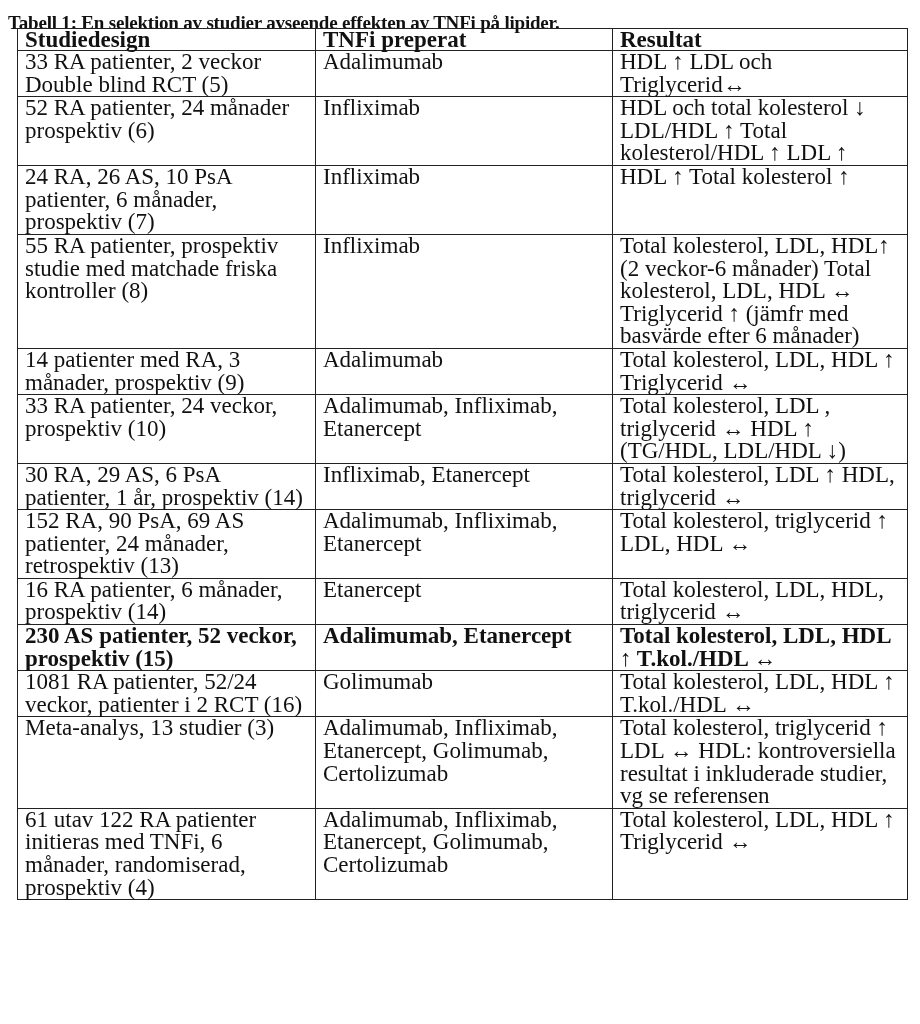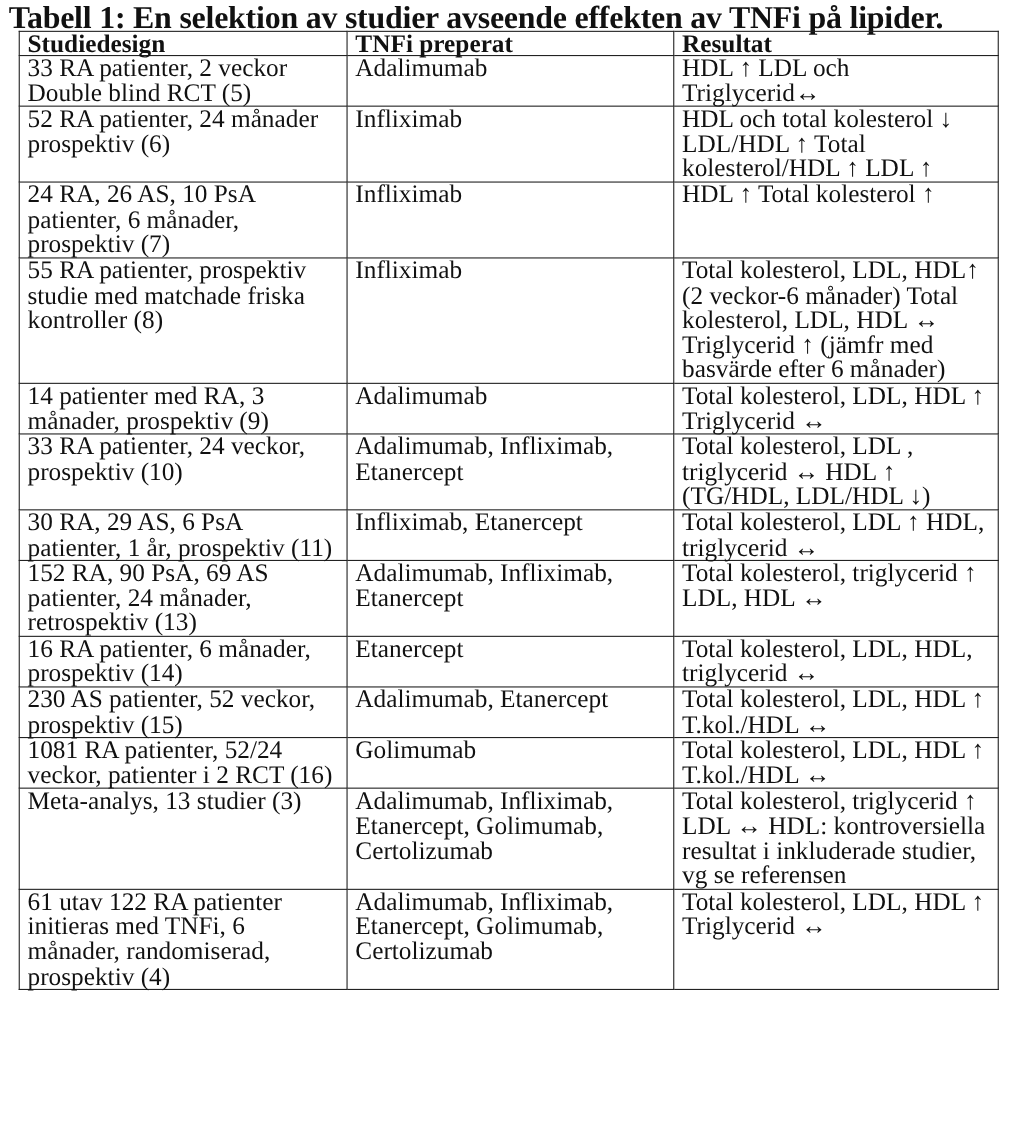--- a/index.html
+++ b/index.html
@@ -2,22 +2,22 @@
 <html><head>
 <meta charset="utf-8">
 <style>
   html, body { margin: 0; padding: 0; background: #ffffff; }
   body {
     width: 920px; height: 1024px; overflow: hidden;
     font-family: "Liberation Serif", "DejaVu Serif", serif;
     color: #111111;
   }
   .title {
-    position: absolute; left: 8px; top: 0;
-    font-size: 29px; font-weight: bold; letter-spacing: -0.2px;
+    position: absolute; left: 8px; top: 12px;
+    font-size: 19px; font-weight: bold; letter-spacing: -0.2px;
     white-space: nowrap;
   }
   table {
     position: absolute; left: 17px; top: 28px;
     width: 890px;
     border-collapse: collapse;
     table-layout: fixed;
     font-size: 23px;
     line-height: 22.6px;
   }
@@ -75,35 +75,35 @@
         <td>14 patienter med RA, 3 månader, prospektiv (9)</td>
         <td>Adalimumab</td>
         <td>Total kolesterol, LDL, HDL ↑ Triglycerid ↔</td>
       </tr>
       <tr style="height: 68px;">
         <td>33 RA patienter, 24 veckor, prospektiv (10)</td>
         <td>Adalimumab, Infliximab, Etanercept</td>
         <td>Total kolesterol, LDL , triglycerid ↔ HDL ↑ (TG/HDL, LDL/HDL ↓)</td>
       </tr>
       <tr style="height: 46px;">
-        <td>30 RA, 29 AS, 6 PsA patienter, 1 år, prospektiv (11)</td>
+        <td>30 RA, 29 AS, 6 PsA patienter, 1 år, prospektiv (14)</td>
         <td>Infliximab, Etanercept</td>
         <td>Total kolesterol, LDL ↑ HDL, triglycerid ↔</td>
       </tr>
       <tr style="height: 46px;">
         <td>152 RA, 90 PsA, 69 AS patienter, 24 månader, retrospektiv (13)</td>
         <td>Adalimumab, Infliximab, Etanercept</td>
         <td>Total kolesterol, triglycerid ↑ LDL, HDL ↔</td>
       </tr>
       <tr style="height: 46px;">
         <td>16 RA patienter, 6 månader, prospektiv (14)</td>
         <td>Etanercept</td>
         <td>Total kolesterol, LDL, HDL, triglycerid ↔</td>
       </tr>
-      <tr style="height: 45px;">
+      <tr style="height: 45px; font-weight: bold;">
         <td>230 AS patienter, 52 veckor, prospektiv (15)</td>
         <td>Adalimumab, Etanercept</td>
         <td>Total kolesterol, LDL, HDL ↑ T.kol./HDL ↔</td>
       </tr>
       <tr style="height: 46px;">
         <td>1081 RA patienter, 52/24 veckor, patienter i 2 RCT (16)</td>
         <td>Golimumab</td>
         <td>Total kolesterol, LDL, HDL ↑ T.kol./HDL ↔</td>
       </tr>
       <tr style="height: 90px;">

